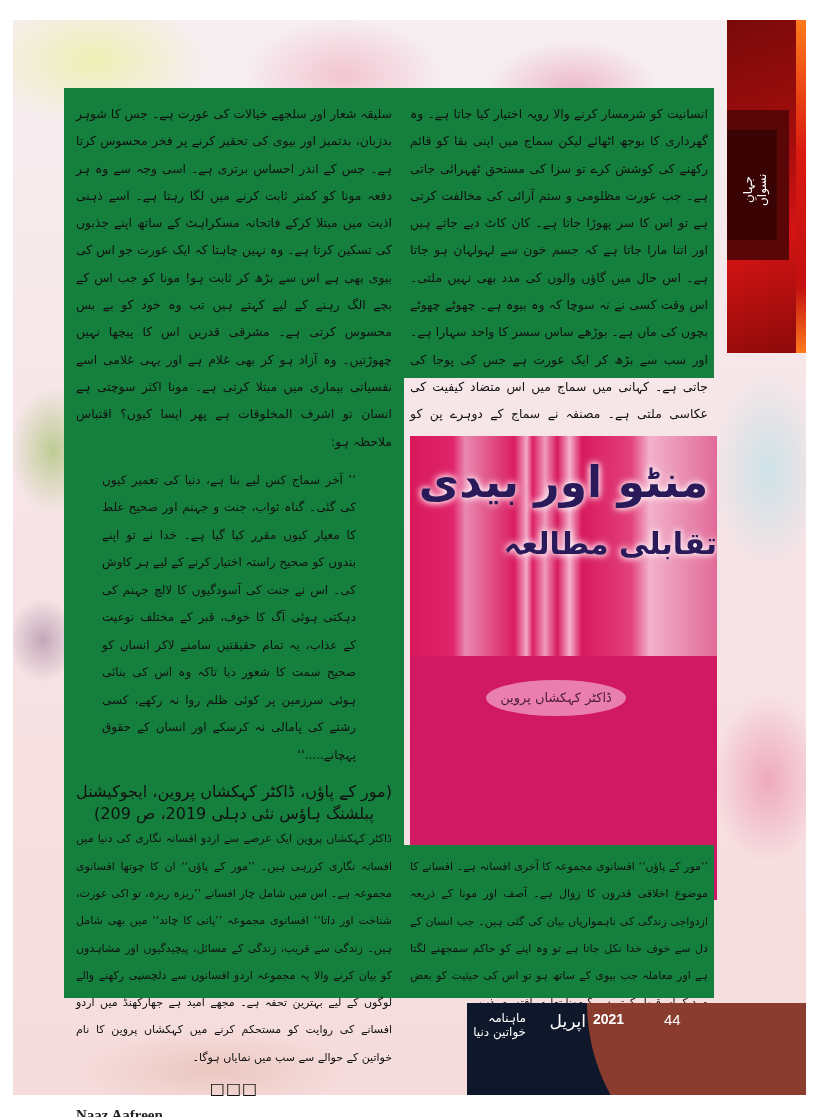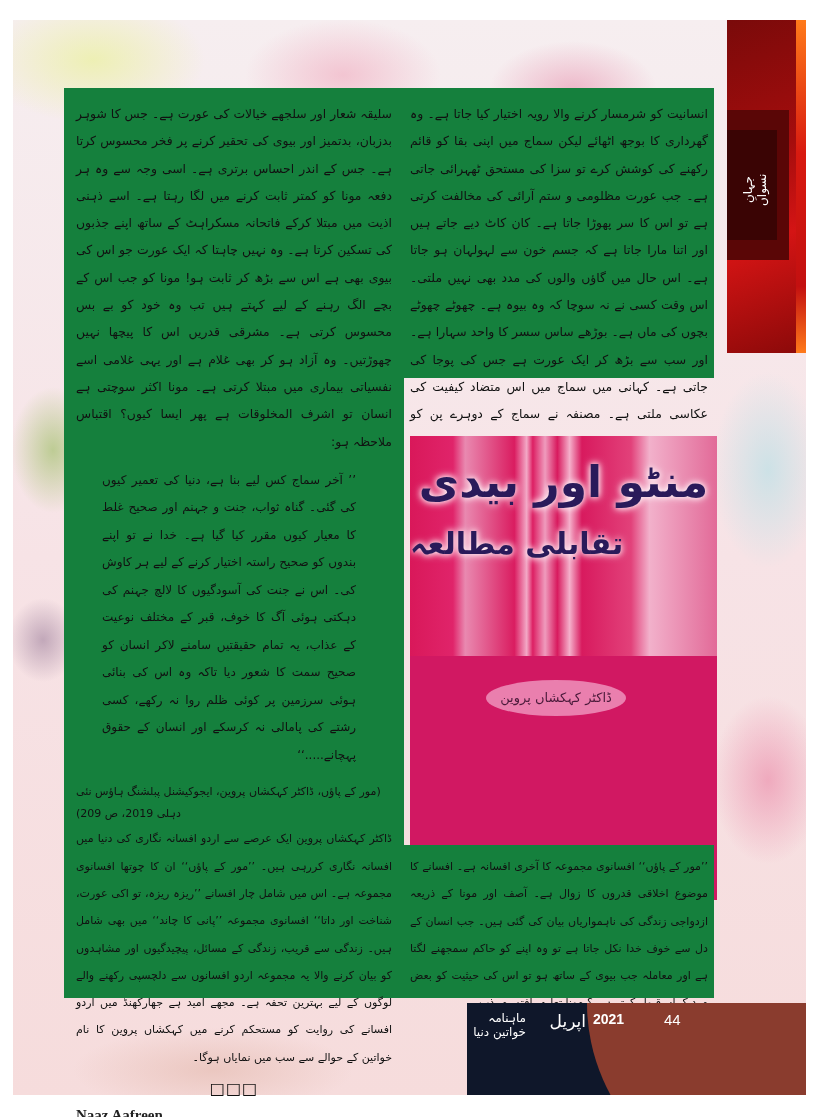--- a/index.html
+++ b/index.html
@@ -35,35 +35,35 @@
   }
   .col {
     position: absolute; background: #15803d; color: #111;
     direction: rtl; text-align: justify; font-family: "DejaVu Sans", sans-serif;
   }
   .col-left { left: 64px; top: 88px; width: 340px; height: 910px; padding: 0 12px; box-sizing: border-box; }
   .col-right-top { left: 404px; top: 88px; width: 310px; height: 290px; padding: 0 6px; box-sizing: border-box; }
   .col-right-bottom { left: 404px; top: 845px; width: 310px; height: 153px; padding: 8px 6px 0; box-sizing: border-box; }
   .para { font-size: 12.4px; line-height: 27.3px; margin: 12px 0 0; }
   .quote { font-size: 12px; line-height: 27.5px; margin: 12px; padding: 0 24px 0 14px; text-align: justify; }
-  .ref { font-size: 11px; line-height: 22px; margin: 4px 0 0; text-align: left; }
+  .ref { font-size: 16px; line-height: 22px; margin: 4px 0 0; text-align: center; }
   .tail { font-size: 11px; line-height: 27.3px; margin: 0; }
   .ornament { direction: ltr; text-align: center; margin: 8px 0 4px; font-size: 16px; letter-spacing: 1px; color: #111; }
   .author { direction: ltr; text-align: left; font-family: "Liberation Sans", sans-serif; font-size: 15px; color: #222; }
   .author div { line-height: 27px; }
   .author .name { font-weight: bold; font-family: Liberation Serif, serif; }
   .cover {
     position: absolute; left: 410px; top: 388px; width: 307px; height: 464px; overflow: hidden;
     background: linear-gradient(90deg, #d9185a 0%, #e0246a 14%, #e989b0 18%, #da1c60 34%, #f3a8c6 38%, #dd1f63 40%, #ef9bbd 44%, #d81a5e 48%, #f5b0cb 52%, #d81a5e 56%, #e2417a 72%, #f2b1cb 78%, #e26a98 100%);
     margin-top: 48px;
   }
   .cover .lower { position: absolute; left: 0; top: 220px; width: 100%; height: 244px; background: #d11862; }
   .cover .title1 { position: absolute; left: 0; right: 0; top: 20px; text-align: center; direction: rtl;
     font-size: 44px; font-weight: bold; color: #2a1a5a; text-shadow: 0 0 6px #ffffff, 0 0 10px #ffd7e6; }
-  .cover .title2 { position: absolute; left: 0; right: 0; top: 90px; text-align: left; direction: rtl;
+  .cover .title2 { position: absolute; left: 0; right: 0; top: 90px; text-align: right; direction: rtl;
     font-size: 30px; font-weight: bold; color: #2a1a5a; text-shadow: 0 0 6px #ffffff, 0 0 10px #ffd7e6; }
   .cover .pill { position: absolute; left: 76px; top: 244px; width: 140px; height: 36px; border-radius: 50%;
     background: #ea7fae; text-align: center; line-height: 36px; direction: rtl; font-size: 13px; color: #4a1a3a; }
   .cover .publisher { position: absolute; left: 0; right: 0; top: 418px; text-align: center; direction: rtl;
     font-size: 17px; color: #fde5ef; }
   .footer {
     position: absolute; left: 467px; top: 1003px; width: 339px; height: 92px; overflow: hidden;
     background: #0f172a;
   }
   .footer .arc1 { position: absolute; left: 120px; top: -200px; width: 420px; height: 400px; border-radius: 50%; background: #8a3c2e; }

